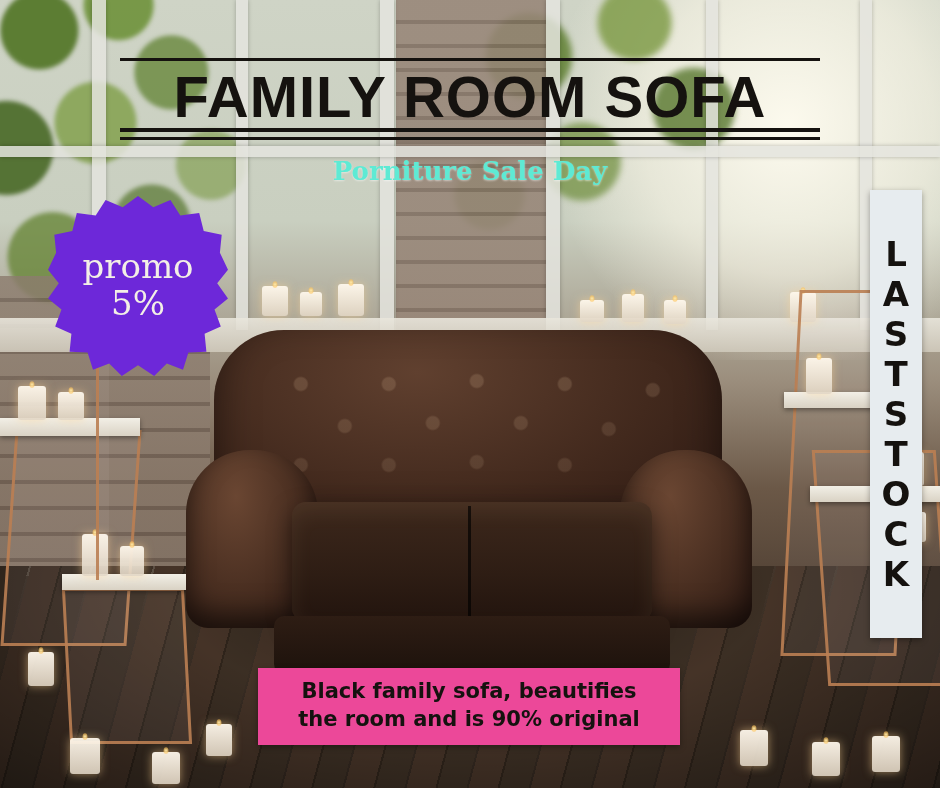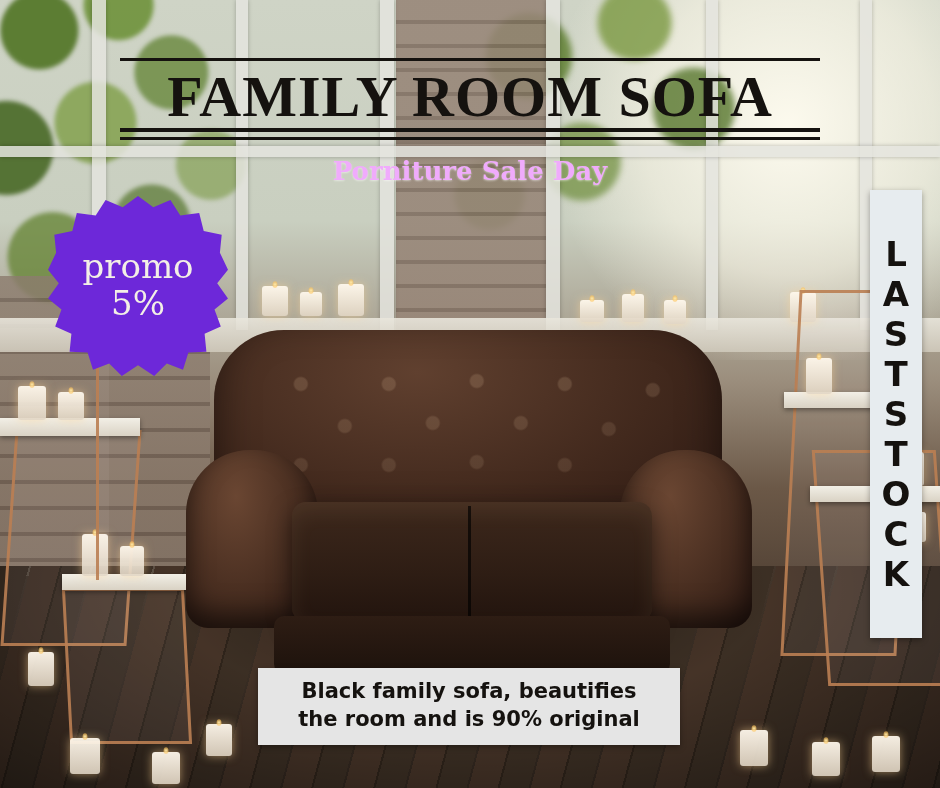--- a/index.html
+++ b/index.html
@@ -223,36 +223,36 @@
   }
   .rule {
     height: 3px;
     background: #15120f;
     width: 100%;
   }
   .rule-top { margin-bottom: 6px; }
   .rule-mid { height: 4px; margin-top: 2px; }
   .rule-bot { height: 3px; margin-top: 5px; }
   .headline {
-    font-family: Liberation Serif, serif;
+    font-family: Liberation Sans, sans-serif;
     font-weight: bold;
     font-size: 58px;
     line-height: 1.02;
     letter-spacing: 1px;
     color: #15120f;
     white-space: nowrap;
   }
   .subhead {
     position: absolute;
     left: 0; top: 156px; width: 940px;
     text-align: center;
     font-family: "DejaVu Serif", serif;
     font-weight: bold;
     font-size: 26px;
-    color: #f0abfc;
+    color: #5eead4;
     text-shadow: 0 1px 2px rgba(255,255,255,0.5);
   }
 
   
   .badge {
     position: absolute;
     left: 48px; top: 196px;
     width: 180px; height: 180px;
     display: flex;
     flex-direction: column;
@@ -302,21 +302,21 @@
     font-size: 34px;
     line-height: 1.18;
     color: #15120f;
   }
 
   
   .caption {
     position: absolute;
     left: 258px; top: 668px;
     width: 422px;
-    background: #e5e5e5;
+    background: #ec4899;
     padding: 10px 14px 12px;
     box-sizing: border-box;
     text-align: center;
     box-shadow: 0 2px 6px rgba(0,0,0,0.35);
   }
   .caption div {
     font-family: "DejaVu Sans", sans-serif;
     font-weight: bold;
     font-size: 21px;
     line-height: 1.32;

